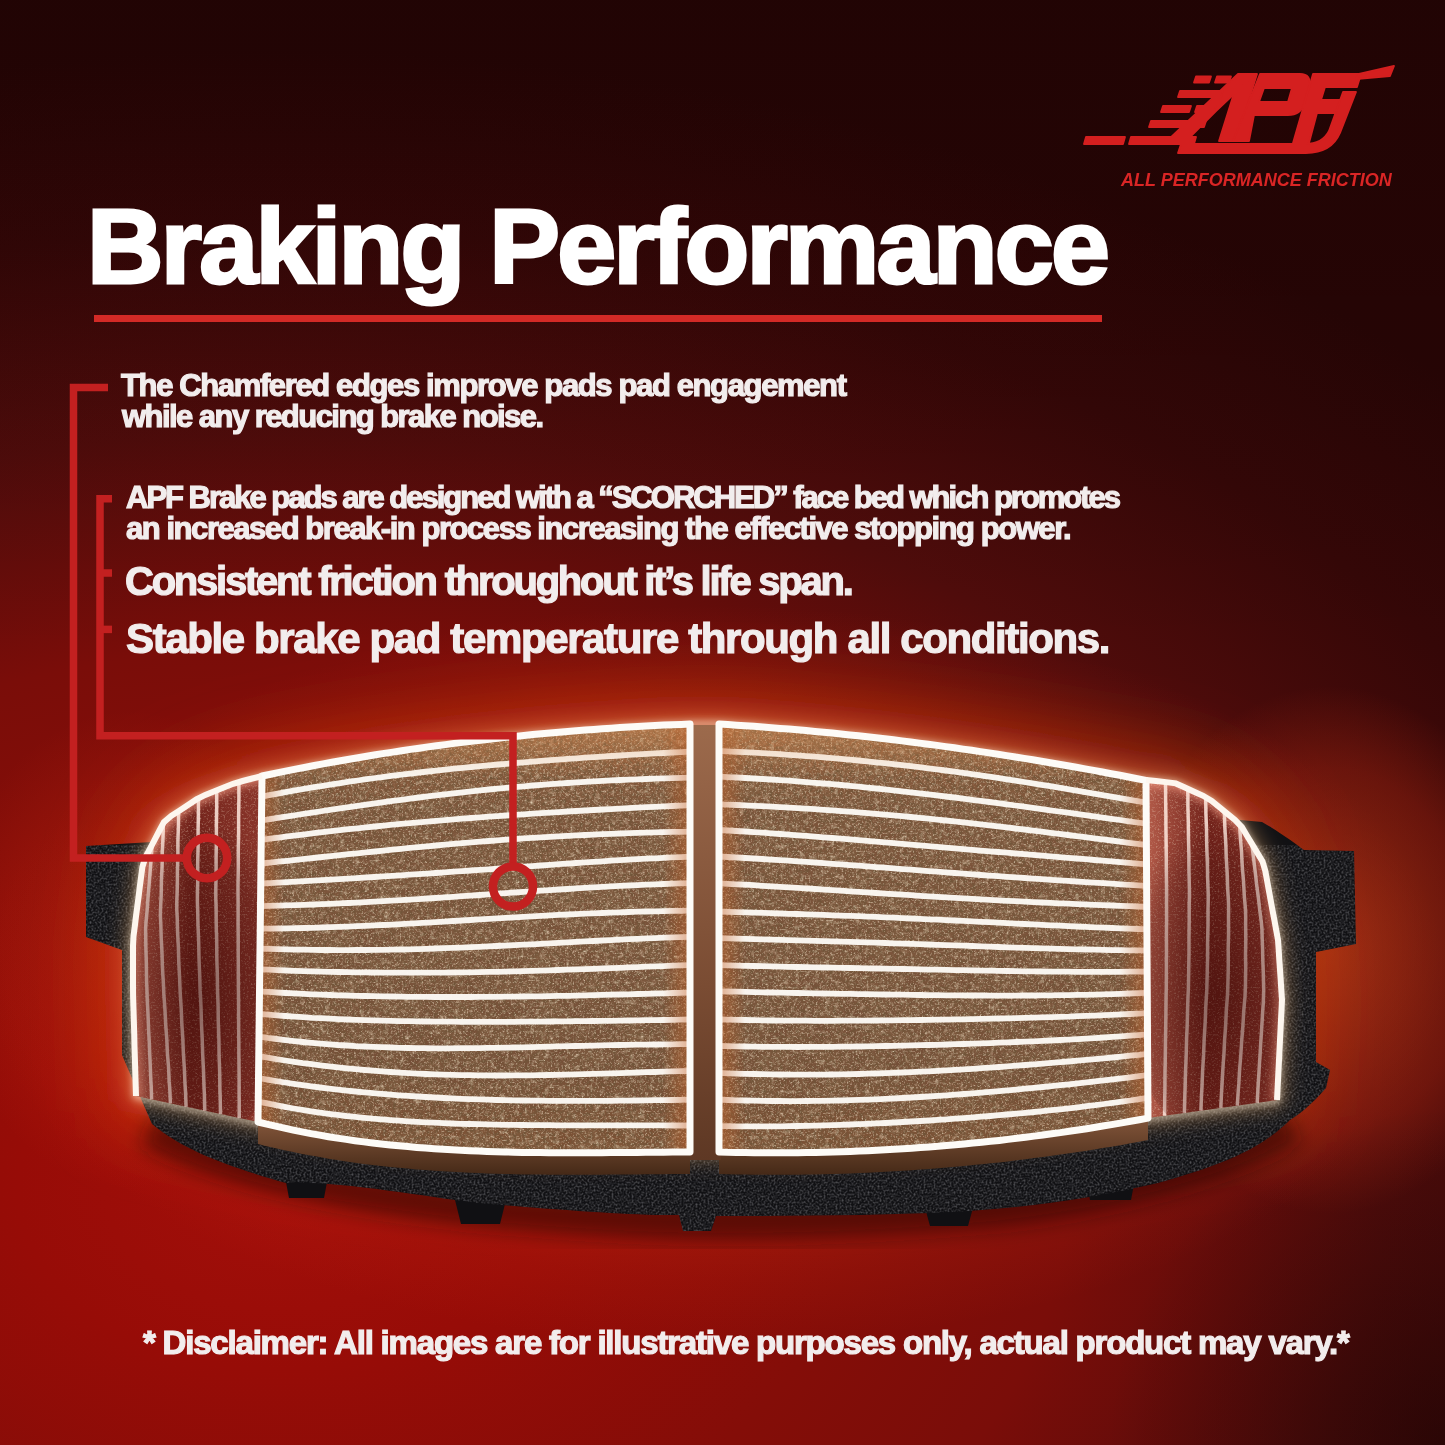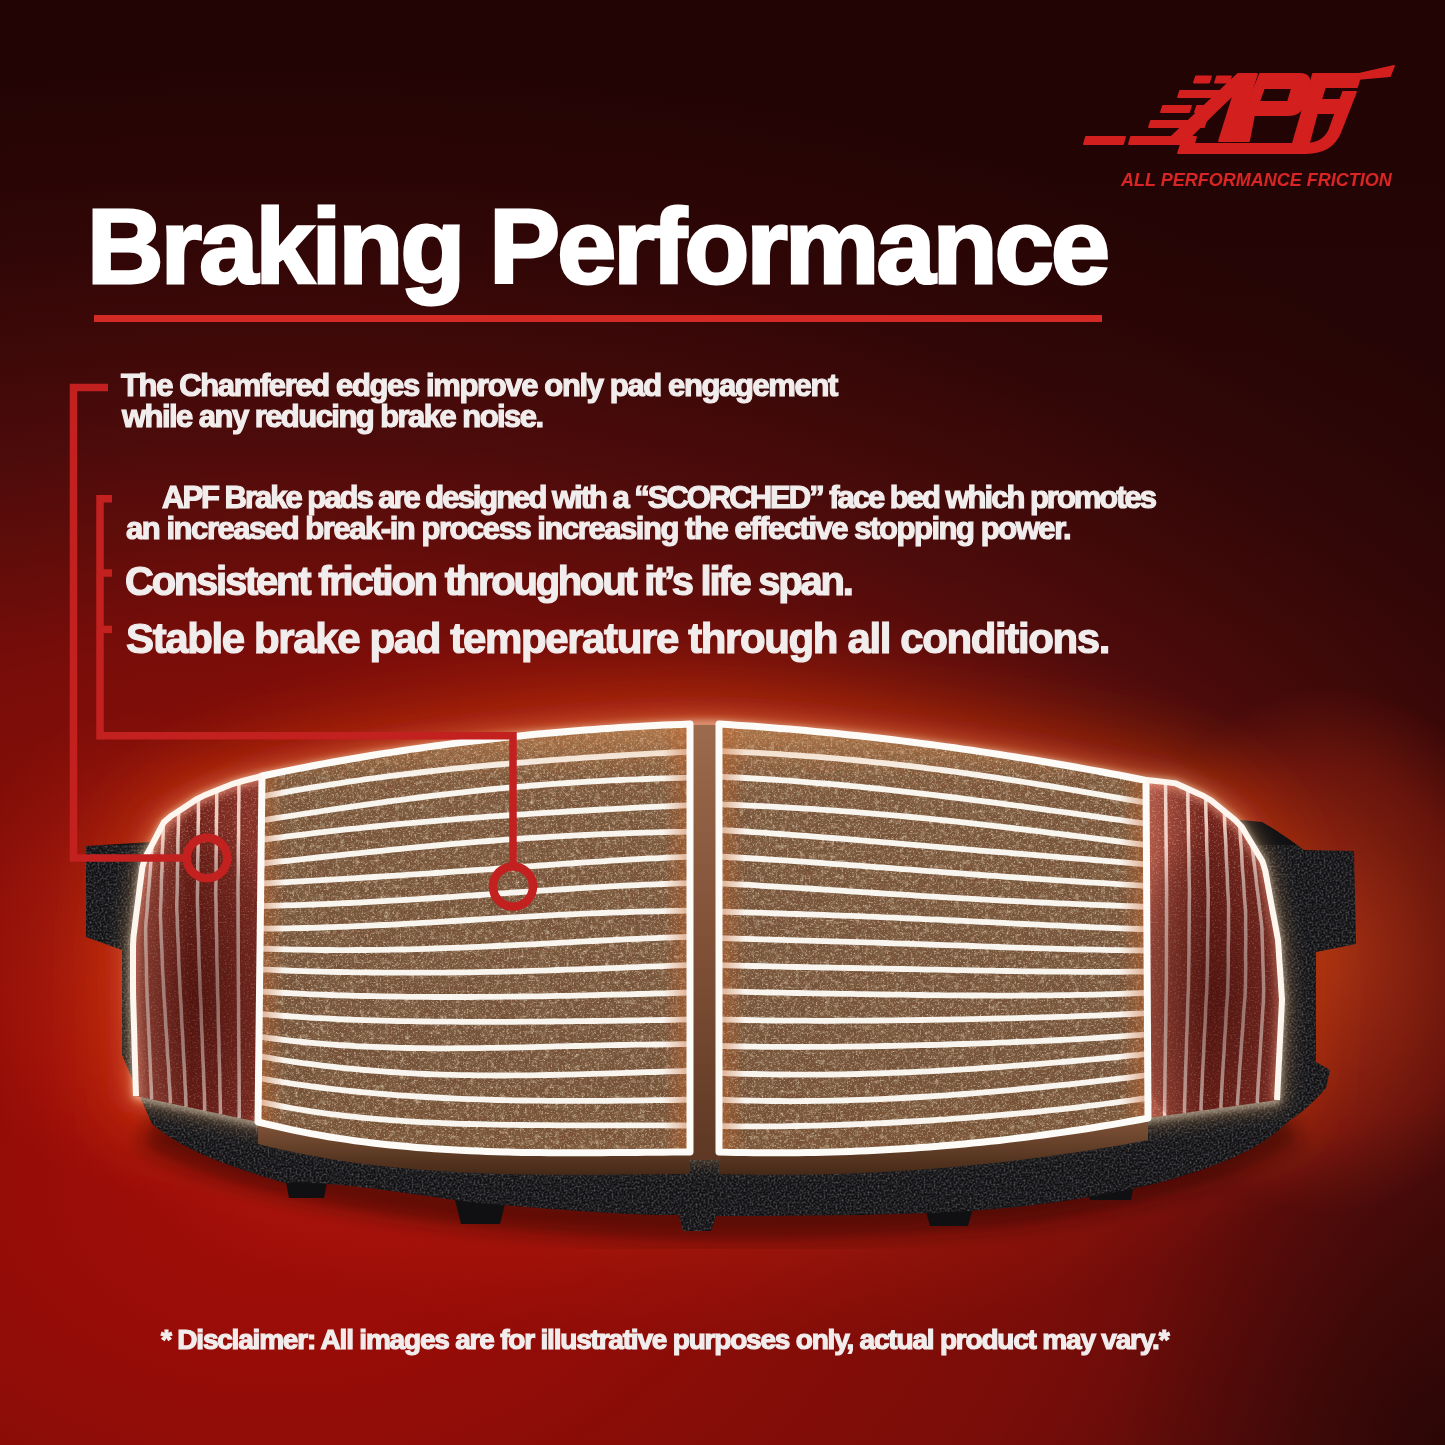--- a/index.html
+++ b/index.html
@@ -216,27 +216,27 @@
 <path d="M 108,387.5 L 73.5,387.5 L 73.5,858 L 186,858"></path>
 <path d="M 112,498.8 L 100,498.8 L 100,735.8 L 513,735.8 L 513,867"></path>
 <path d="M 100,573 L 112,573"></path>
 <path d="M 100,629.4 L 112,629.4"></path>
 <circle cx="207" cy="858" r="20.2" stroke-width="8.5"></circle>
 <circle cx="513" cy="886.5" r="20" stroke-width="8.5"></circle>
 </g>
 </svg>
 <div class="t" id="title" style="left:87px;top:192.7px;font-size:106px;letter-spacing:-2.74px;color:#ffffff;-webkit-text-stroke:3.0px #ffffff;">Braking Performance</div>
 <div style="position:absolute;left:94px;top:315px;width:1008px;height:7px;background:#d32a26;"></div>
-<div class="t" id="b1l1" style="left:121px;top:369.8px;font-size:31px;letter-spacing:-1.37px;color:#f2eded;-webkit-text-stroke:1.2px #f2eded;">The Chamfered edges improve only pad engagement</div>
+<div class="t" id="b1l1" style="left:121px;top:369.8px;font-size:31px;letter-spacing:-1.37px;color:#f2eded;-webkit-text-stroke:1.2px #f2eded;">The Chamfered edges improve pads pad engagement</div>
 <div class="t" id="b1l2" style="left:122px;top:401.3px;font-size:31px;letter-spacing:-1.55px;color:#f2eded;text-align:center;-webkit-text-stroke:1.2px #f2eded;">while any reducing brake noise.</div>
-<div class="t" id="b2l1" style="left:126px;top:481.8px;font-size:31px;letter-spacing:-2.01px;color:#f2eded;margin-left:36px;-webkit-text-stroke:1.2px #f2eded;">APF Brake pads are designed with a “SCORCHED” face bed which promotes</div>
+<div class="t" id="b2l1" style="left:126px;top:481.8px;font-size:31px;letter-spacing:-2.01px;color:#f2eded;-webkit-text-stroke:1.2px #f2eded;">APF Brake pads are designed with a “SCORCHED” face bed which promotes</div>
 <div class="t" id="b2l2" style="left:126px;top:513.3px;font-size:31px;letter-spacing:-1.45px;color:#f2eded;-webkit-text-stroke:1.2px #f2eded;">an increased break-in process increasing the effective stopping power.</div>
 <div class="t" id="b3" style="left:125px;top:560.8px;font-size:40px;letter-spacing:-2.24px;color:#f2eded;-webkit-text-stroke:1.2px #f2eded;">Consistent friction throughout it’s life span.</div>
 <div class="t" id="b4" style="left:126px;top:617.8px;font-size:42px;letter-spacing:-1.38px;color:#f2eded;-webkit-text-stroke:1.2px #f2eded;">Stable brake pad temperature through all conditions.</div>
-<div class="t" id="disc" style="left:161px;top:1325.8px;font-size:28px;letter-spacing:-1.2px;color:#f2eded;-webkit-text-stroke:1.2px #f2eded;">* Disclaimer: All images are for illustrative purposes only, actual product may vary.*</div>
+<div class="t" id="disc" style="left:143px;top:1325.8px;font-size:33px;letter-spacing:-1.2px;color:#f2eded;-webkit-text-stroke:1.2px #f2eded;">* Disclaimer: All images are for illustrative purposes only, actual product may vary.*</div>
 <svg width="340" height="170" viewBox="1060 30 340 170" xmlns="http://www.w3.org/2000/svg" style="position:absolute;left:1060px;top:30px">
 <g fill="#d41f1f" stroke="#d41f1f" stroke-width="1.8" stroke-linejoin="round">
 <path d="M 1240,74 L 1257,74 L 1236,141 L 1219,141 Z"></path>
 <path d="M 1238,74 L 1255,74 L 1216,111 L 1186,141 L 1167,141 Z"></path>
 <path fill-rule="evenodd" d="M 1260,74 L 1300,74 C 1308,74 1311,79 1309,86 L 1304,104 C 1302,111 1296,115 1288,115 L 1254,115 L 1249,141 L 1233,141 Z M 1264,88 L 1259,102 L 1288,102 L 1292,88 Z"></path>
 <path d="M 1313,74 L 1361,74 L 1357,87 L 1325,87 L 1321,100 L 1349,100 L 1345,113 L 1317,113 L 1309,143 L 1293,143 Z"></path>
 <path d="M 1181,144 L 1305,144 C 1317,144 1325,139 1329,131 L 1343,92 L 1356,92 L 1340,133 C 1334,147 1323,153 1306,153 L 1178,153 Z"></path>
 <path d="M 1359,74 L 1394,66 L 1390,76 L 1356,79 Z"></path>
 <path d="M 1196,76.5 L 1211,76.5 L 1209,82.5 L 1194,82.5 Z"></path>
         <path d="M 1217,76.5 L 1231,76.5 L 1229,82.5 L 1215,82.5 Z"></path>

